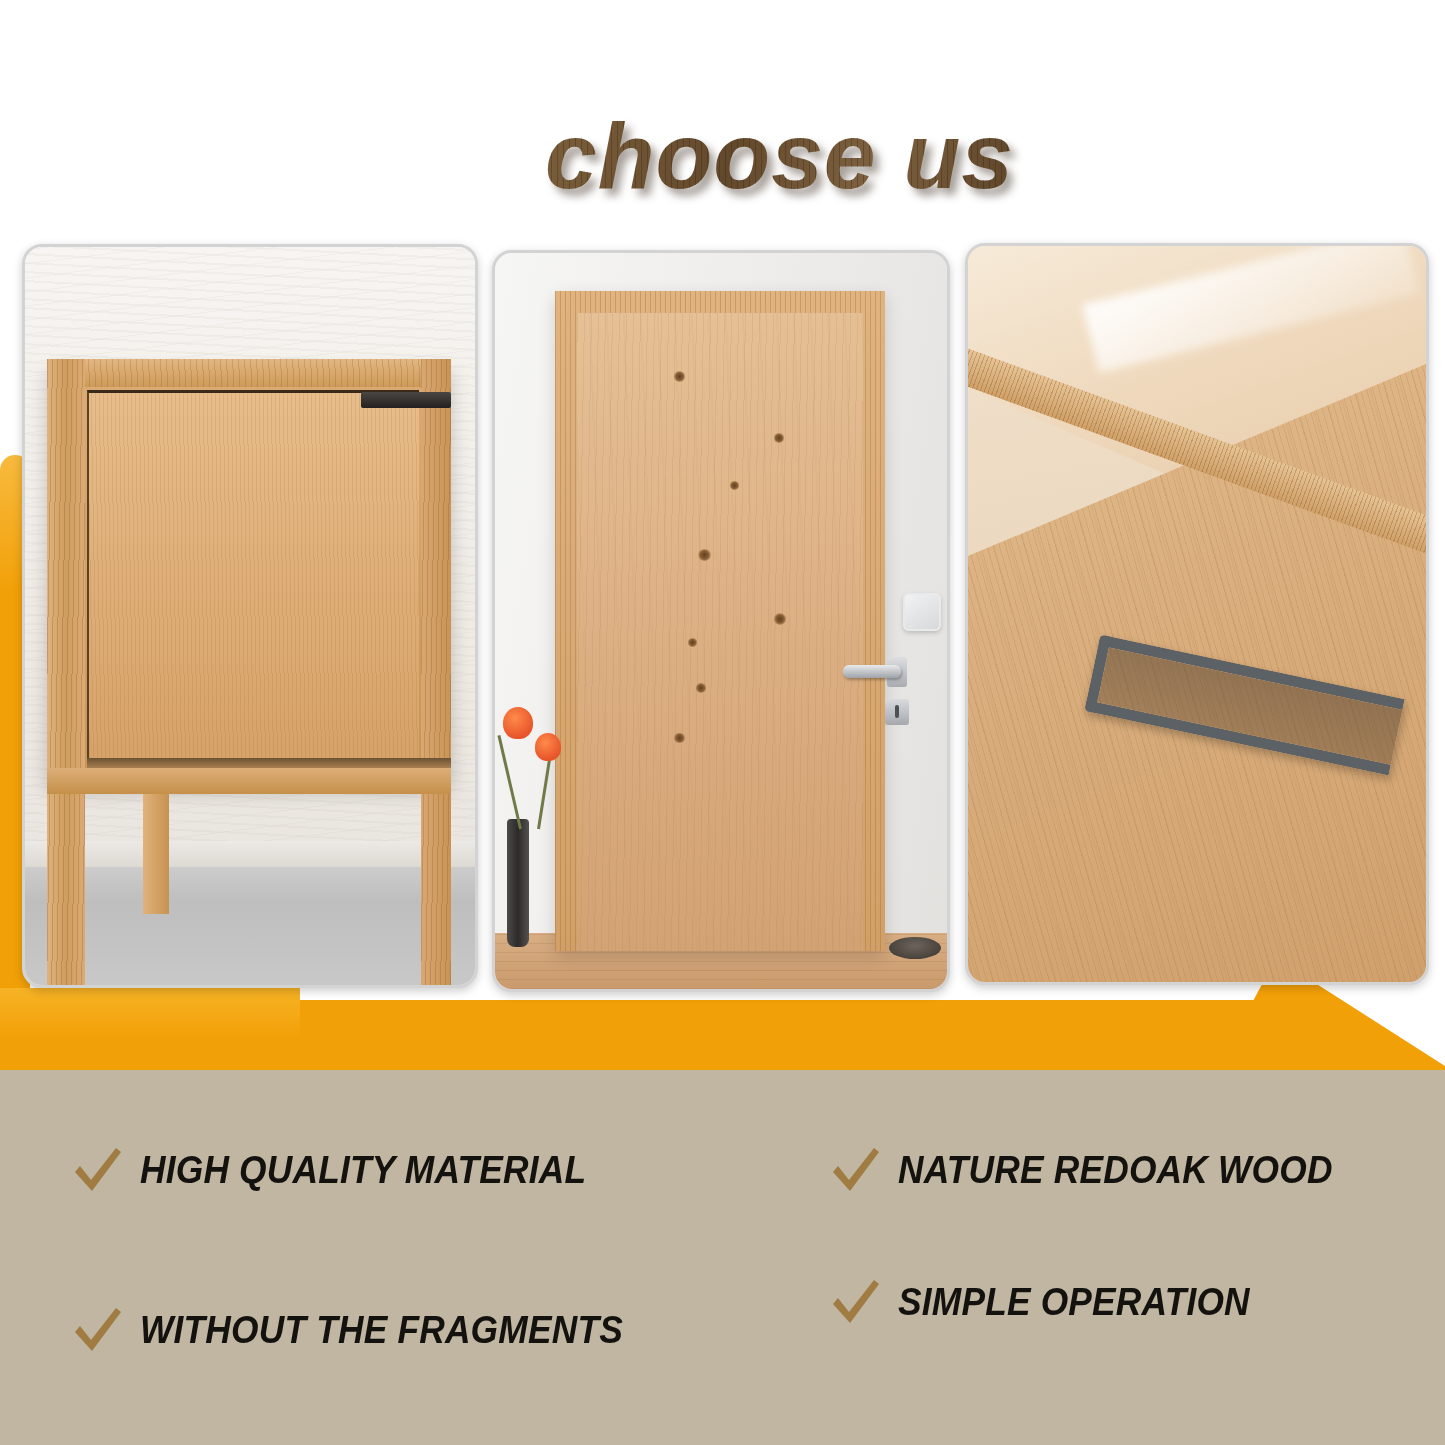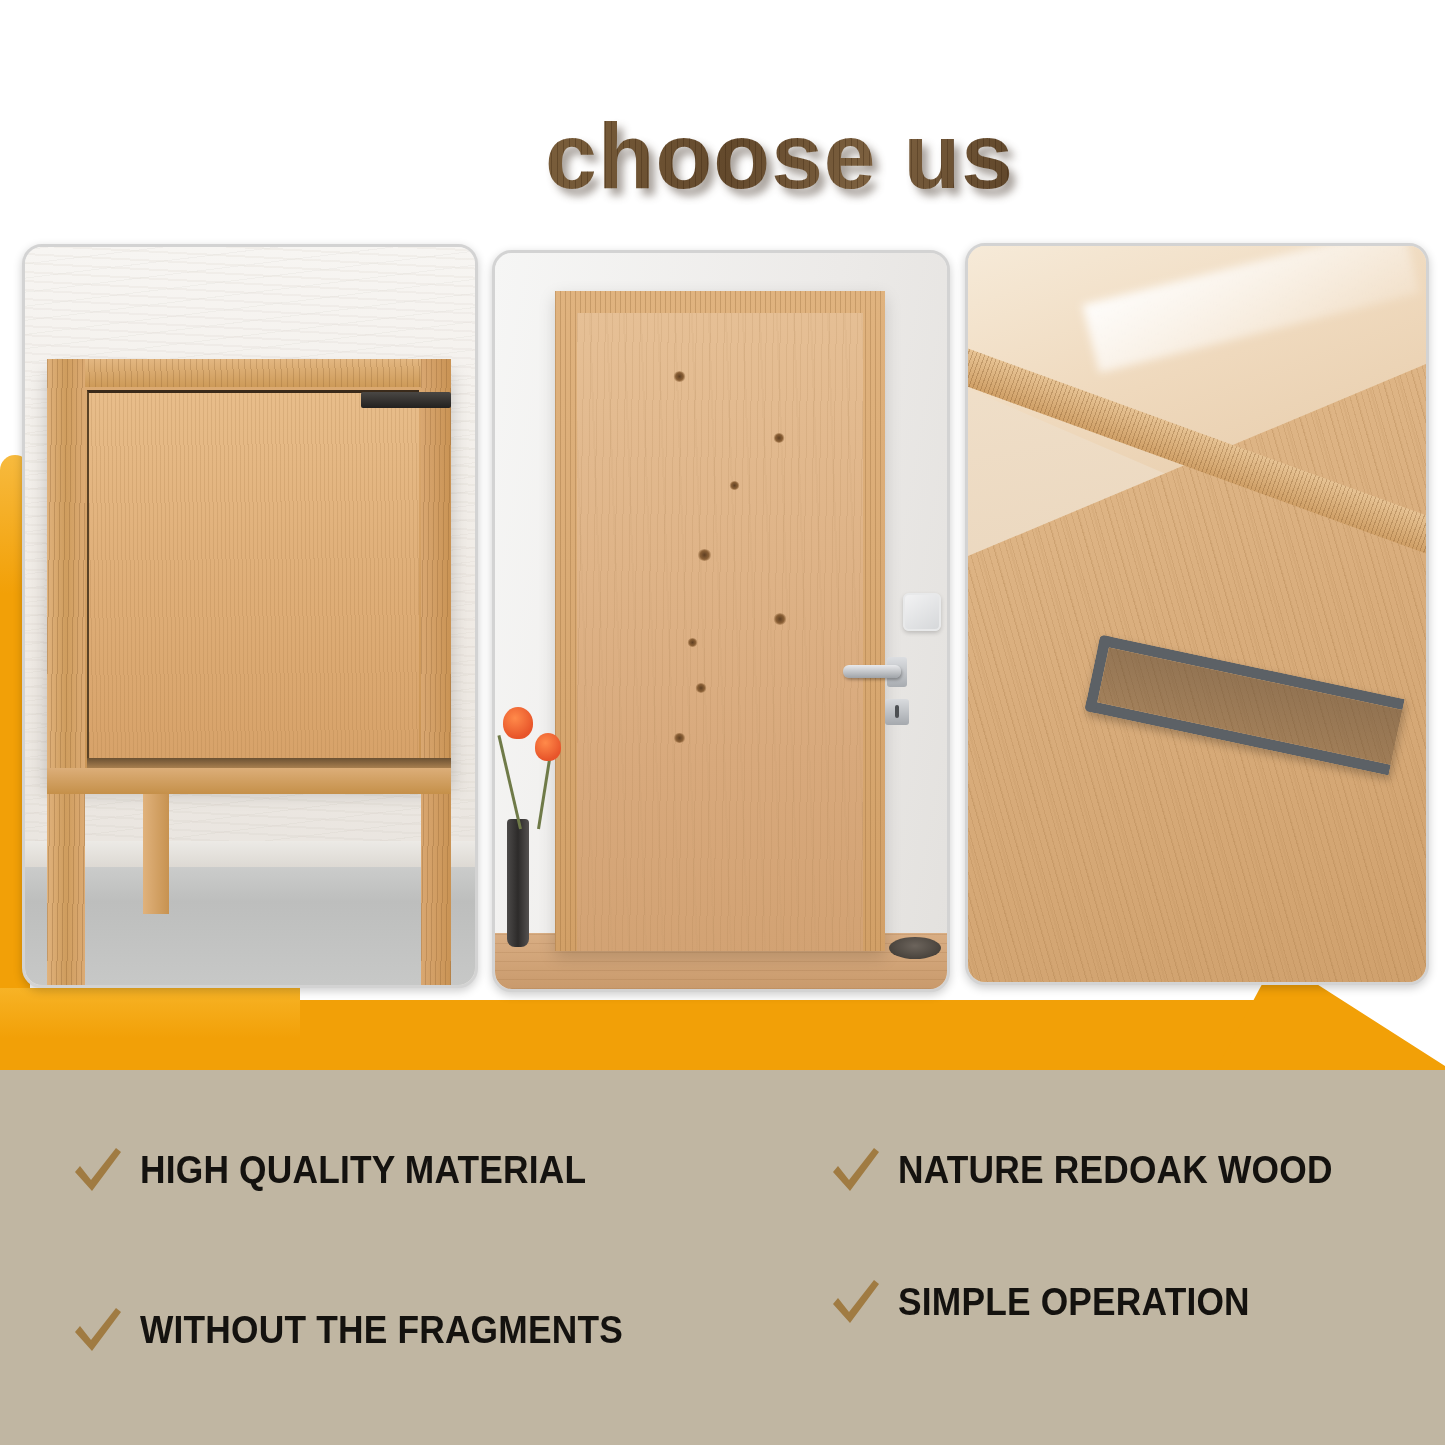--- a/index.html
+++ b/index.html
@@ -3,21 +3,21 @@
 <meta charset="utf-8">
 <style>
   html,body{margin:0;padding:0;}
   body{
     width:1445px;height:1445px;
     background:#ffffff;
     font-family:"Liberation Sans", sans-serif;
     overflow:hidden;
     position:relative;
   }
-  #stage{position:absolute;inset:0;overflow:hidden;background:#fff;}
+  #stage{position:absolute;inset:0;overflow:hidden;background:#fff;font-style:italic;}
 
   
   .headline{position:absolute;left:0;top:28px;width:1445px;height:175px;}
   .word-why{
     position:absolute;left:72px;top:34px;
     font-size:150px;line-height:150px;
     font-weight:bold;letter-spacing:2px;
     font-family:"Liberation Sans", sans-serif;
     color:#d9ab6c;
     background-image:

